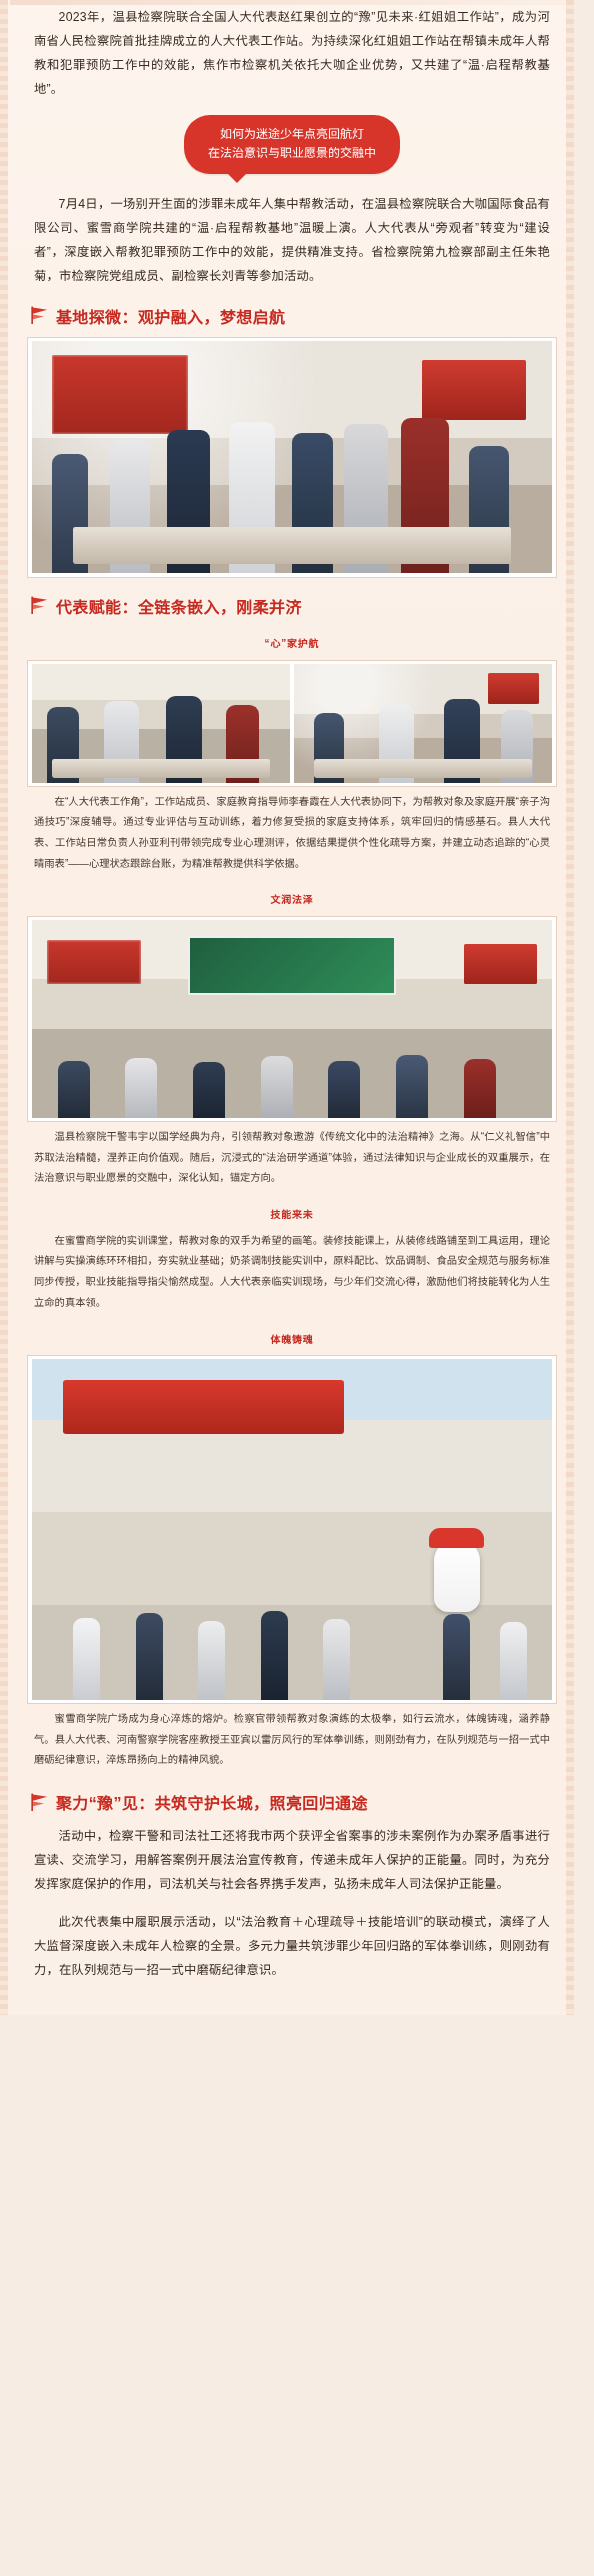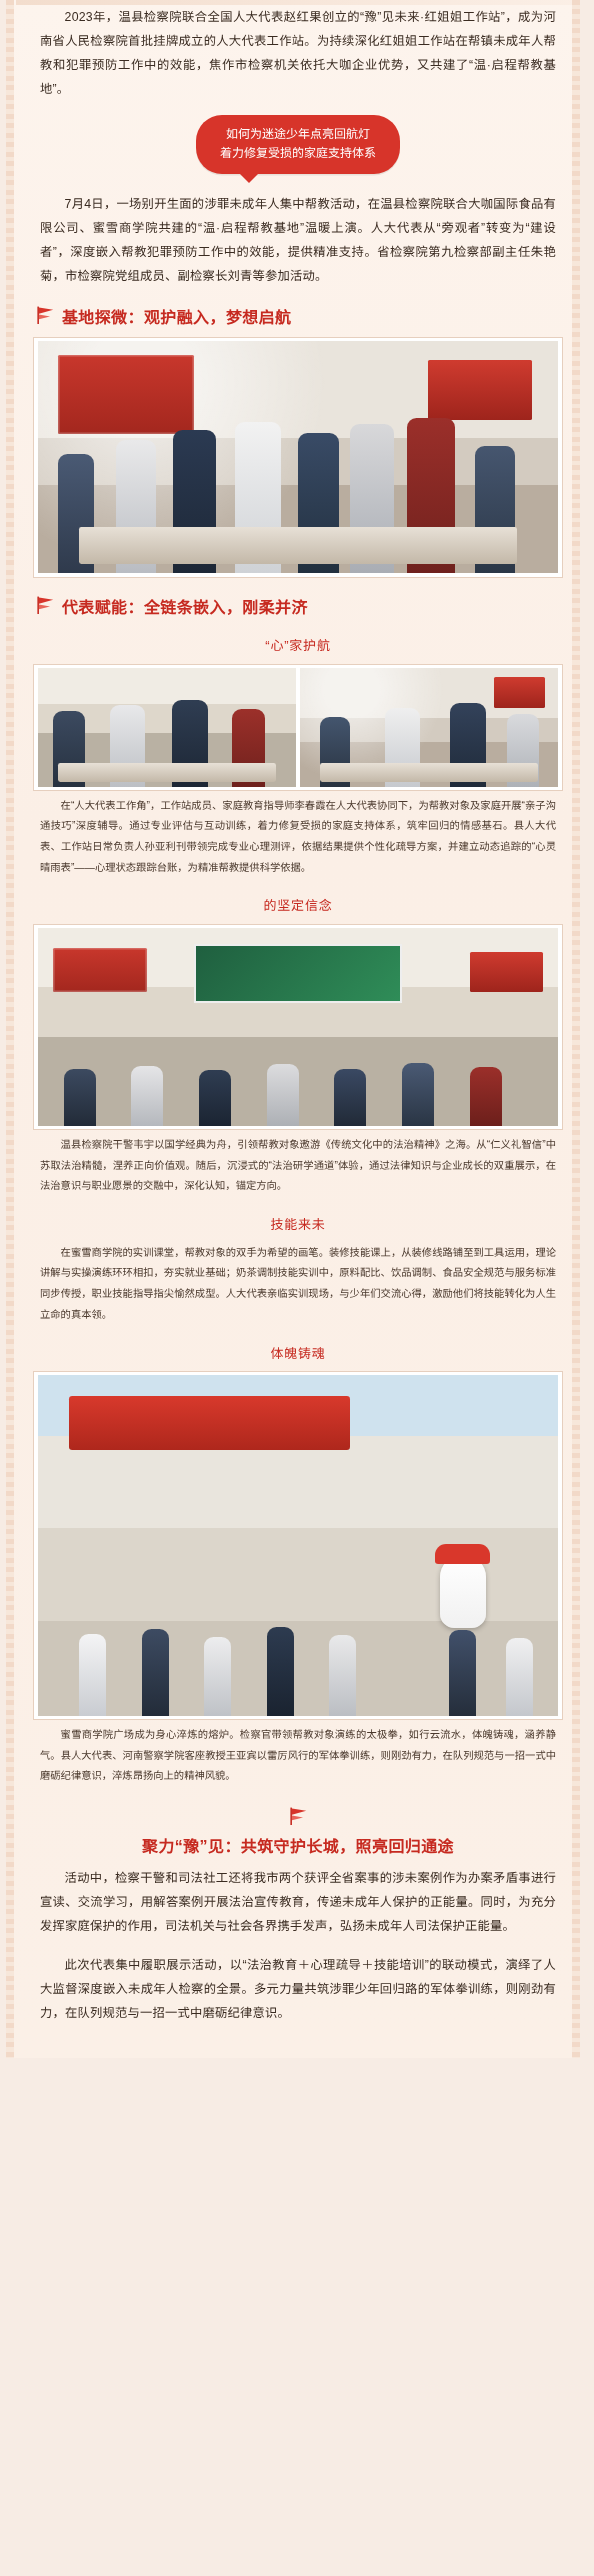--- a/index.html
+++ b/index.html
@@ -10,21 +10,20 @@
     background:#f7ece4;
     font-family:"Liberation Sans", sans-serif;
     color:#3b2d24;
   }
   .page {
     width:574px;
     background:#fbf1e9;
     position:relative;
     padding:0 0 19px 10px;
     background-image:linear-gradient(180deg,#fdf4ed 0%, #fbefe6 40%, #fbf0e7 100%);
-    margin-left:6px;
   }
   
   .page:before, .page:after{
     content:"";
     position:absolute; top:0; bottom:0; width:8px;
     background:repeating-linear-gradient(180deg,#f2d9c8 0 4.8px,#f7e7da 4.8px 9.5px);
   }
   .page:before{ left:0; }
   .page:after{ right:0; }
 
@@ -79,22 +78,22 @@
   }
   .flag svg{ display:block; }
   .sec-title{
     font-size:16px;
     font-weight:bold;
     color:#c62a20;
     letter-spacing:0.4px;
   }
   .sec-center{
     text-align:center;
-    font-size:13px;
-    font-weight:normal;
+    font-size:10px;
+    font-weight:bold;
     color:#c62a20;
     margin:17.4px 0 9.5px 0;
     letter-spacing:0.8px;
   }
 
   
   .imgblock{
     margin:4.8px 17.4px 4.8px 17.4px;
     border:0.8px solid #e6cfbe;
     background:#fff;
@@ -174,40 +173,39 @@
     color:#4a382c;
     margin:3.2px 24px 12.7px 24px;
     text-align:justify;
     text-indent:2em;
   }
 
   
   .final-head{
     display:flex; align-items:center; gap:6.3px;
     margin:19px 19px 9.5px 19px;
-    flex-direction:column;
   }
   .topnotch{
     height:4.8px;
     background:linear-gradient(90deg,#f3ddcd,#fbefe6);
   }
 </style>
 </head>
 <body>
 
 <div class="page">
 
   <div class="topnotch"></div>
 
   <p class="para">2023年，温县检察院联合全国人大代表赵红果创立的“豫”见未来·红姐姐工作站”，成为河南省人民检察院首批挂牌成立的人大代表工作站。为持续深化红姐姐工作站在帮镇未成年人帮教和犯罪预防工作中的效能，焦作市检察机关依托大咖企业优势，又共建了“温·启程帮教基地”。</p>
 
   <div class="callout-wrap">
     <div class="callout">
       <div>如何为迷途少年点亮回航灯</div>
-      <div>着力修复受损的家庭支持体系</div>
+      <div>在法治意识与职业愿景的交融中</div>
     </div>
   </div>
 
   <p class="para">7月4日，一场别开生面的涉罪未成年人集中帮教活动，在温县检察院联合大咖国际食品有限公司、蜜雪商学院共建的“温·启程帮教基地”温暖上演。人大代表从“旁观者”转变为“建设者”，深度嵌入帮教犯罪预防工作中的效能，提供精准支持。省检察院第九检察部副主任朱艳菊，市检察院党组成员、副检察长刘青等参加活动。</p>
 
   <div class="sec-head">
     <span class="flag">
       <svg width="20.6" height="20.6" viewBox="0 0 26 26" aria-hidden="true">
         <rect x="3" y="2" width="2" height="22" fill="#c62a20"></rect>
         <path d="M5 3 L23 6 L5 11 Z" fill="#d7342a"></path>
@@ -274,21 +272,21 @@
             <i style="left:80%;width:32px;height:73px;background:linear-gradient(180deg,#d9dadd,#adb1b7)"></i>
           </div>
           <div class="s-table"></div>
         </div>
       </div>
     </div>
   </div>
 
   <p class="caption">在“人大代表工作角”，工作站成员、家庭教育指导师李春霞在人大代表协同下，为帮教对象及家庭开展“亲子沟通技巧”深度辅导。通过专业评估与互动训练，着力修复受损的家庭支持体系，筑牢回归的情感基石。县人大代表、工作站日常负责人孙亚利刊带领完成专业心理测评，依据结果提供个性化疏导方案，并建立动态追踪的“心灵晴雨表”——心理状态跟踪台账，为精准帮教提供科学依据。</p>
 
-  <div class="sec-center">的坚定信念</div>
+  <div class="sec-center">文润法泽</div>
 
   <div class="imgblock">
     <div class="photo" style="height:198px;">
       <div class="scene s-class">
         <div class="s-screen"></div>
         <div class="s-red-banner" style="width:18%;height:22%;left:3%;top:10%;"></div>
         <div class="s-red-banner2" style="width:14%;height:20%;right:3%;top:12%;"></div>
         <div class="s-people" style="height:50%;">
           <i style="left:5%;width:32px;height:57px;background:linear-gradient(180deg,#3c4a60,#222b38)"></i>
           <i style="left:18%;width:32px;height:60px;background:linear-gradient(180deg,#e5e5e7,#b5b8bd)"></i>

